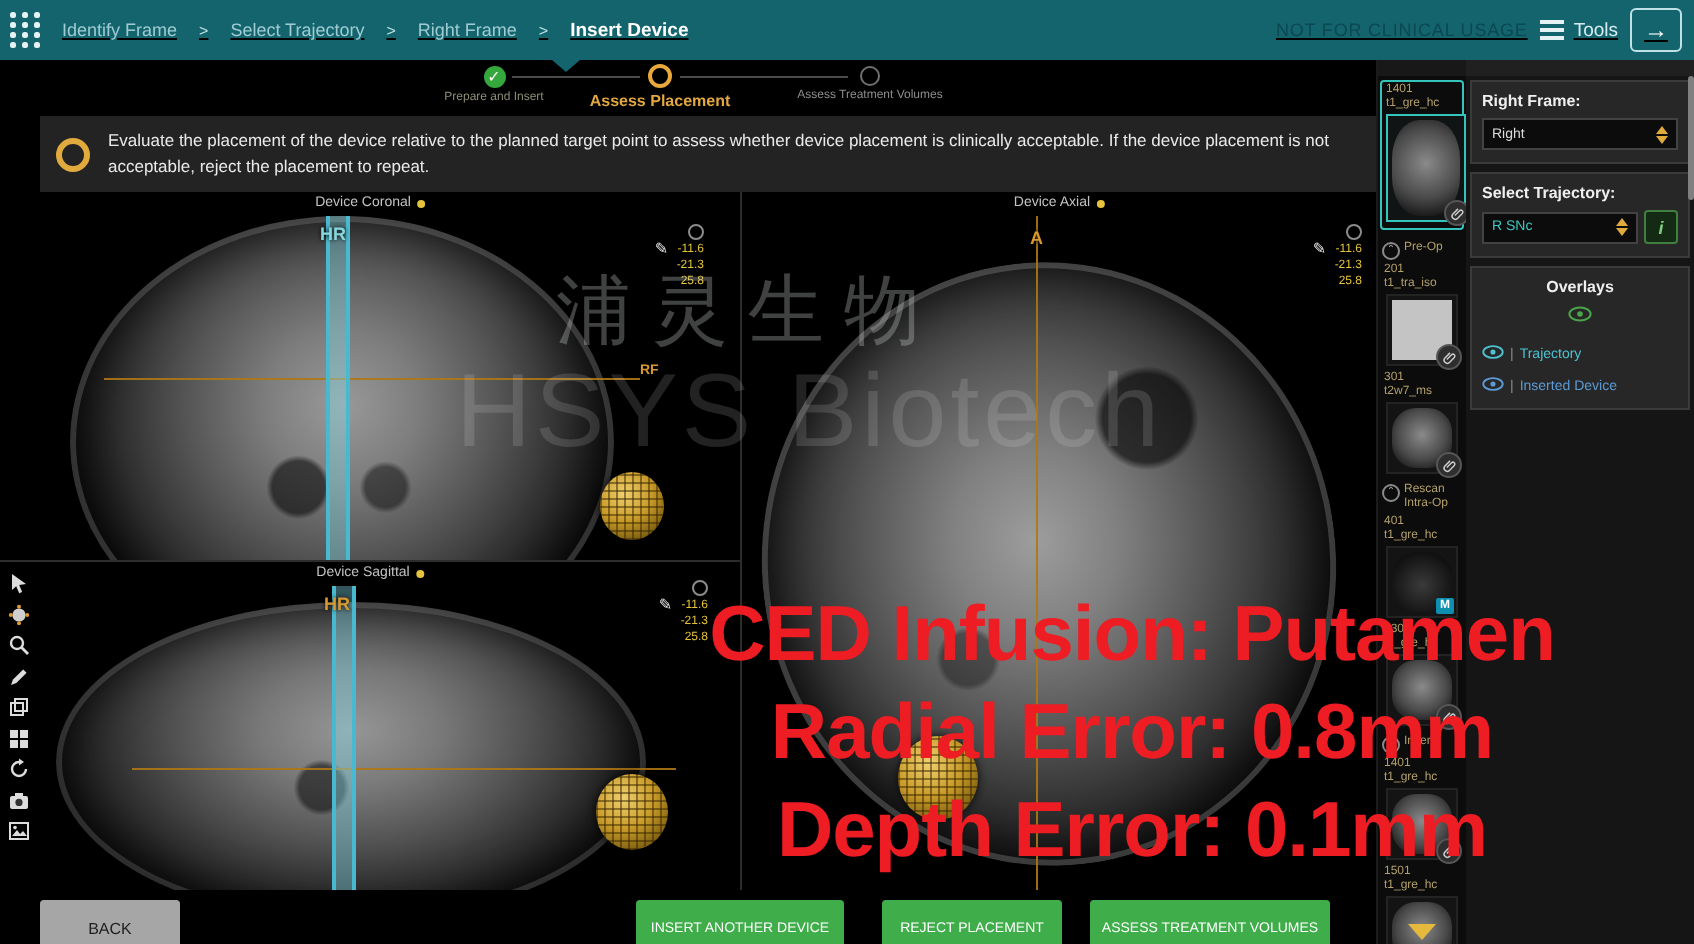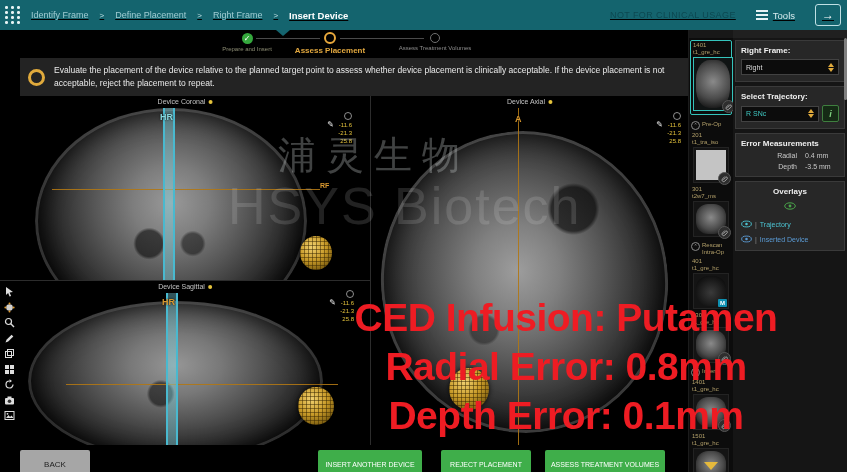--- a/index.html
+++ b/index.html
@@ -7,21 +7,21 @@
 
   
   .topbar{position:absolute;left:0;top:0;width:847px;height:30px;background:#14646e;display:flex;align-items:center;z-index:30;text-decoration:underline;}
   .grid-icon{width:16px;height:18px;margin:0 10px 0 5px;display:grid;grid-template-columns:repeat(3,1fr);grid-template-rows:repeat(4,1fr);gap:2px;}
   .grid-icon i{width:2.5px;height:2.5px;background:#e6f3f4;border-radius:50%;}
   .nav{display:flex;align-items:center;gap:11px;}
   .nav-item{color:#9fccd2;font-size:9px;white-space:nowrap;}
   .nav-sep{color:#bfe0e4;font-size:8px;}
   .nav-item.active{color:#ffffff;font-weight:bold;font-size:9.5px;}
   .notch{position:absolute;left:276px;top:30px;width:0;height:0;border-left:7px solid transparent;border-right:7px solid transparent;border-top:6px solid #14646e;z-index:31;}
-  .topbar-right{margin-left:auto;display:flex;align-items:center;gap:20px;padding-right:6px;justify-content:space-between;}
+  .topbar-right{margin-left:auto;display:flex;align-items:center;gap:6px;padding-right:6px;justify-content:space-between;}
   .warning-text{color:#0c4851;font-size:9px;letter-spacing:.4px;white-space:nowrap;}
   .tools-group{display:flex;align-items:center;gap:5px;}
   .burger{display:flex;flex-direction:column;gap:2px;}
   .burger i{width:12px;height:2px;background:#e6f3f4;}
   .tools-label{color:#d8ecef;font-size:9.5px;}
   .exit-btn{width:24px;height:20px;border:1px solid #bfe0e4;border-radius:3px;color:#fff;font-size:12px;display:flex;align-items:center;justify-content:center;}
 
   
   .main{position:absolute;left:0;top:30px;width:688px;height:442px;background:#000;}
 
@@ -178,21 +178,21 @@
         <i></i>
         <i></i>
         <i></i>
         <i></i>
         <i></i>
         <i></i>
     </div>
     <div class="nav">
       <span class="nav-item">Identify Frame</span>
       <span class="nav-sep">&gt;</span>
-      <span class="nav-item">Define Placement</span>
+      <span class="nav-item">Select Trajectory</span>
       <span class="nav-sep">&gt;</span>
       <span class="nav-item">Right Frame</span>
       <span class="nav-sep">&gt;</span>
       <span class="nav-item active">Insert Device</span>
     </div>
     <div class="topbar-right">
       <span class="warning-text">NOT FOR CLINICAL USAGE</span>
       <div class="tools-group">
         <span class="burger">
             <i></i>
@@ -488,31 +488,20 @@
           <span class="dd-value teal">R SNc</span>
           <span class="spinner">
               <i class="up"></i>
               <i class="dn"></i>
             </span>
         </div>
         <div class="info-btn">i</div>
       </div>
     </div>
 
-    <div class="panel">
-      <div class="panel-title">Error Measurements</div>
-      <div class="err-row">
-        <span>Radial</span>
-        <span class="err-val">0.4 mm</span>
-      </div>
-      <div class="err-row">
-        <span>Depth</span>
-        <span class="err-val">-3.5 mm</span>
-      </div>
-    </div>
 
     <div class="panel">
       <div class="ov-head">
         <span class="panel-title">Overlays</span>
         <span style="color:#4aa54a;"><svg width="12" height="8" viewBox="0 0 12 8">
               <ellipse cx="6" cy="4" rx="5.3" ry="3.2" fill="none" stroke="currentColor"></ellipse>
               <circle cx="6" cy="4" r="1.4" fill="currentColor"></circle>
             </svg></span>
       </div>
       <div class="ov-item ov-1">

